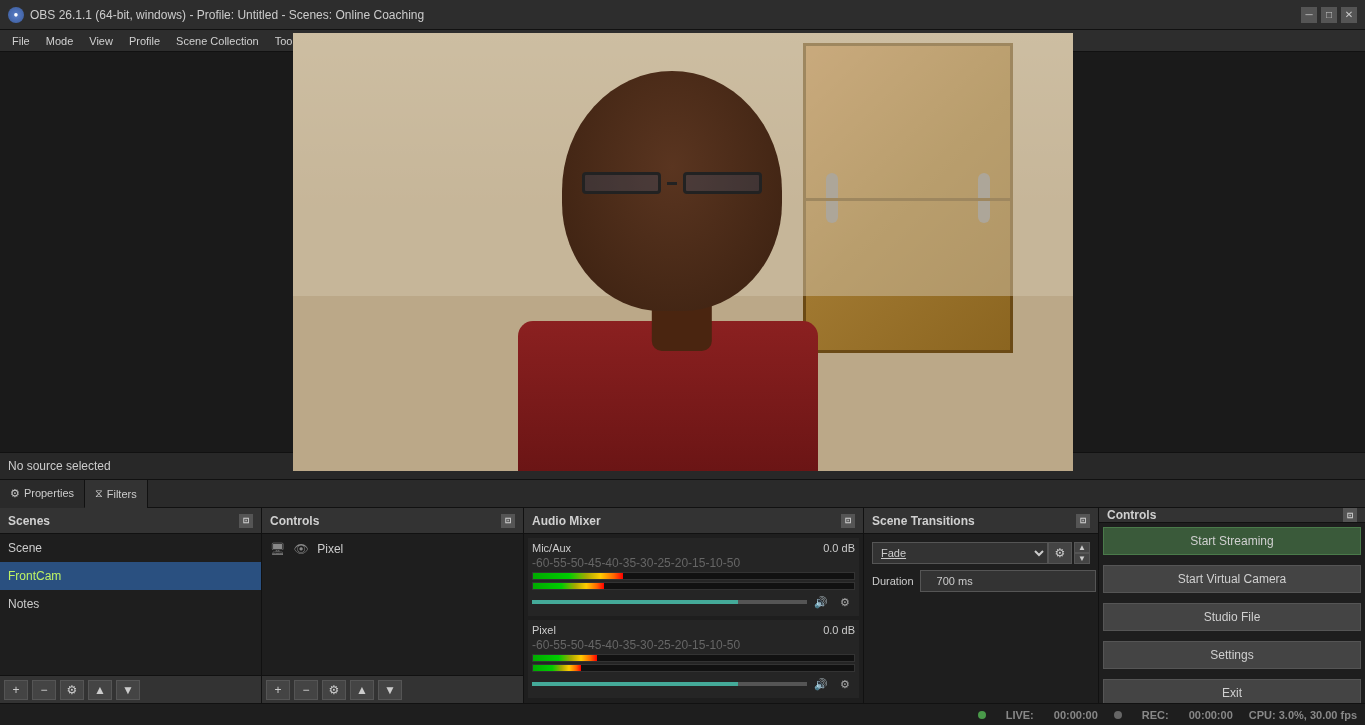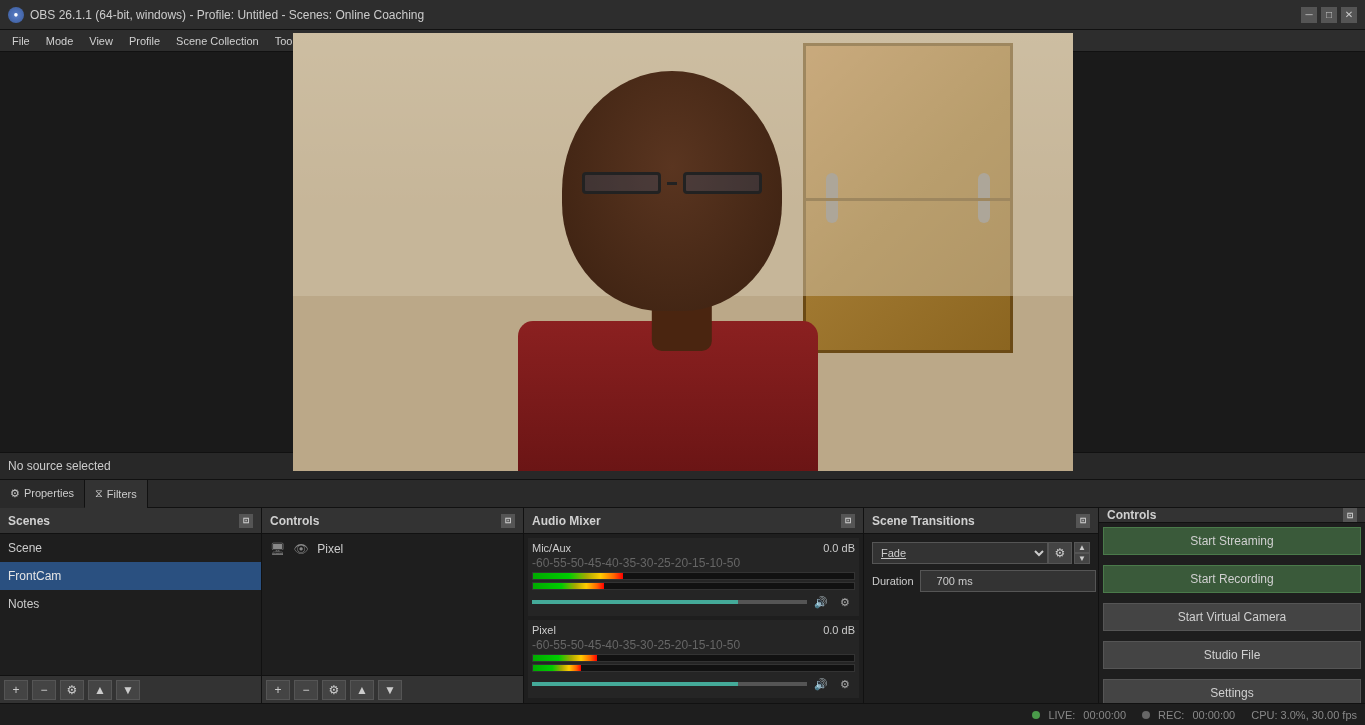--- a/index.html
+++ b/index.html
@@ -159,21 +159,21 @@
       height: 28px;
       display: flex;
       align-items: center;
       padding: 0 8px;
       cursor: pointer;
       font-size: 12px;
       color: #ccc;
     }
     .scene-item.active {
       background: #2a5080;
-      color: #e5e5e5;
+      color: #bef264;
     }
     .panel-toolbar {
       height: 28px;
       background: #333;
       display: flex;
       align-items: center;
       padding: 0 4px;
       gap: 4px;
       border-top: 1px solid #111;
     }
@@ -407,21 +407,22 @@
       justify-content: flex-end;
       padding: 0 8px;
       border-top: 1px solid #111;
       gap: 16px;
     }
     .status-item {
       font-size: 11px;
       color: #888;
       display: flex;
       align-items: center;
-      gap: 8px;
+      gap: 20px;
+      font-weight: bold;
     }
     .status-dot {
       width: 8px; height: 8px;
       border-radius: 50%;
       background: #666;
     }
     .status-dot.live { background: #4a9a4a; }
   </style>
 </head>
 <body>
@@ -660,21 +661,20 @@
 
     <div class="panel" id="controls-panel">
       <div class="panel-header">
         <span>Controls</span>
         <div class="panel-header-icons">
           <div class="panel-icon">⊡</div>
         </div>
       </div>
       <div class="controls-content">
         <button class="control-btn primary">Start Streaming</button>
-        <button class="control-btn primary">Start Recording</button>
         <button class="control-btn">Start Virtual Camera</button>
         <button class="control-btn">Studio File</button>
         <button class="control-btn">Settings</button>
         <button class="control-btn">Exit</button>
       </div>
     </div>
 
   </div>
 
   <div id="bottom-status">

